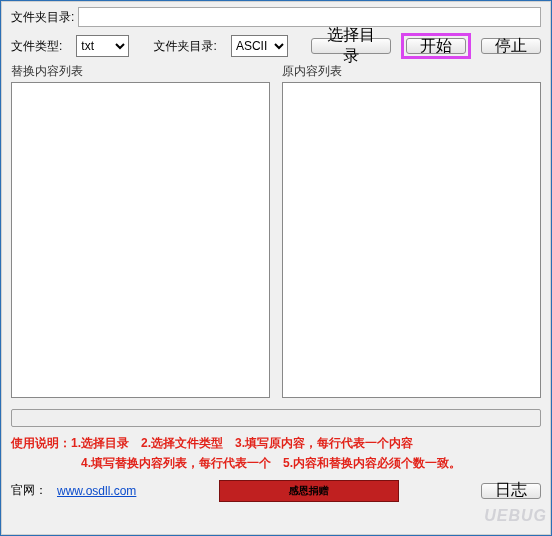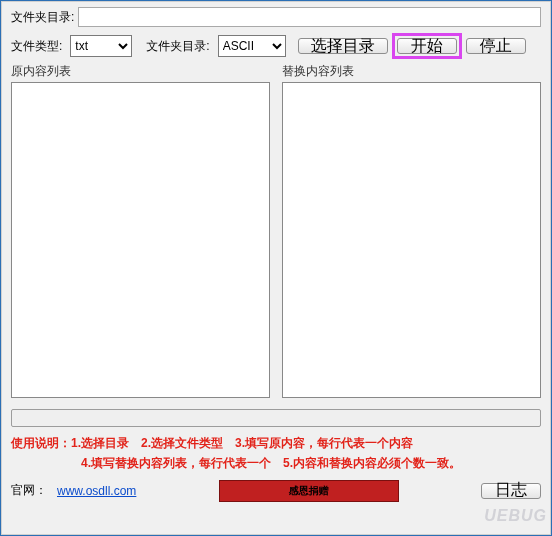--- a/index.html
+++ b/index.html
@@ -27,21 +27,21 @@
     display:flex; align-items:center; justify-content:center;
     color:#fff; font-size:11px; font-weight:bold;
   }
   .client { padding: 6px 10px 4px 10px; }
   .row { display:flex; align-items:center; margin-bottom:6px; }
   .label { color:#000; font-size:12px; margin-right:4px; white-space:nowrap; }
   .dir-input {
     flex:1; height:20px; border:1px solid #a9a9a9; background:#fff;
     padding:0 4px; font-size:12px;
   }
-  .row2 { display:flex; align-items:center; gap:4px; margin-bottom:4px; }
+  .row2 { display:flex; align-items:center; gap:10px; margin-bottom:4px; }
   select {
     height:22px; border:1px solid #7a7a7a; font-size:12px; background:#fff;
   }
   .sel-filetype { width:62px; }
   .sel-encoding { width:68px; }
   .btn {
     height:16px; padding:4px 12px; font-size:16px;
     background: linear-gradient(to bottom, #fdfdfd 0%, #f2f2f2 45%, #e5e5e5 100%);
     border:1px solid #8e8e8e; border-radius:3px;
     display:inline-flex; align-items:center; justify-content:center;
@@ -108,25 +108,25 @@
       <span style="width:4px"></span>
       <button class="btn">选择目录</button>
       <span class="btn-start-wrap">
         <button class="btn">开始</button>
       </span>
       <button class="btn">停止</button>
     </div>
 
     <div class="lists">
       <div class="list-col">
-        <div class="list-header">原内容列表</div>
+        <div class="list-header">替换内容列表</div>
         <textarea class="textarea" style=""></textarea>
       </div>
       <div class="list-col">
-        <div class="list-header">替换内容列表</div>
+        <div class="list-header">原内容列表</div>
         <textarea class="textarea" style=""></textarea>
       </div>
     </div>
 
     <div class="progress-wrap">
       <div class="progress"></div>
     </div>
 
     <div class="instructions">
       <div>使用说明：1.选择目录　2.选择文件类型　3.填写原内容，每行代表一个内容</div>

